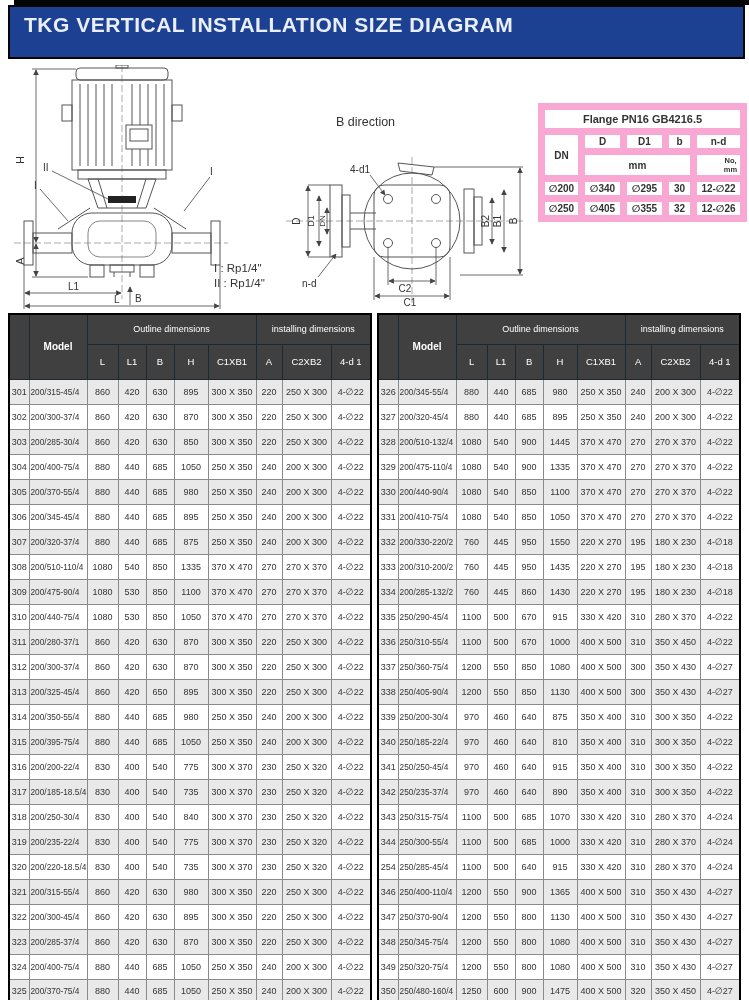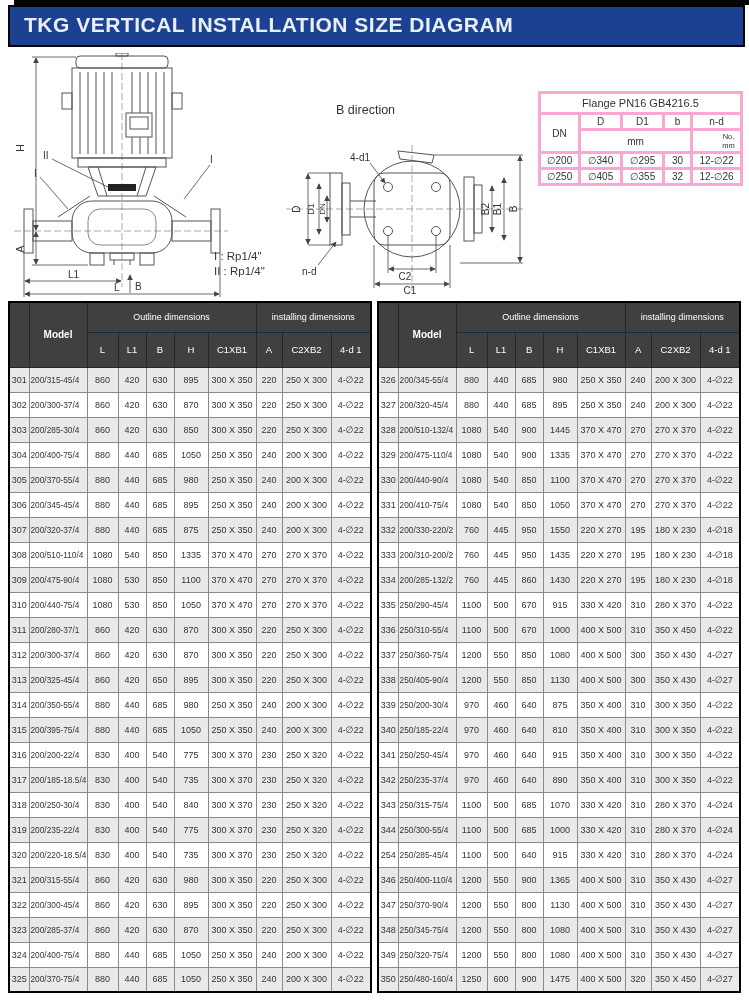--- a/index.html
+++ b/index.html
@@ -5,32 +5,32 @@
   html,body{margin:0;padding:0;}
   body{
     width:749px;height:1000px;background:#fff;
     font-family:"Liberation Sans","DejaVu Sans",sans-serif;
     color:#222;overflow:hidden;position:relative;
   }
   .top-bar{height:5px;background:#050505;margin-left:14px;}
   .banner{
     margin:0 4px 0 8px;background:#1c4192;border:2px solid #050505;
     color:#e9eef7;font-weight:bold;font-size:21px;letter-spacing:.5px;
-    padding:6px 0 8px 14px;
+    padding:6px 0 20px 14px;
   }
   
   .diagram{position:relative;height:251px;}
   .pump-svg{position:absolute;left:10px;top:6px;}
   .bdir-title{position:absolute;left:336px;top:56px;font-size:12.5px;color:#333;}
   .bdir-svg{position:absolute;left:252px;top:82px;}
   .notes{position:absolute;left:214px;top:202px;font-size:11.5px;color:#333;line-height:15px;}
   svg text{fill:#333;font-family:"Liberation Sans","DejaVu Sans",sans-serif;}
   .flange-wrap{position:absolute;left:538px;top:44px;width:204px;}
   table.flange{border-collapse:collapse;width:100%;table-layout:fixed;background:#fff;}
-  table.flange td{border:3px solid #f9a8d4;text-align:center;font-size:10px;color:#333;padding:1px 0;}
+  table.flange td{border:7px solid #f9a8d4;text-align:center;font-size:10px;color:#333;padding:1px 0;font-weight:bold;}
   table.flange .ft-title{font-size:11px;padding:3px 0;}
   table.flange .ft-small{font-size:7.5px;padding-left:24px;}
   
   .tables{display:flex;gap:5px;padding:0 8px;margin-top:3px;}
   .half{flex:1;}
   table.spec{border-collapse:collapse;width:100%;table-layout:fixed;border:2px solid #000;}
   table.spec th{
     background:#404040;color:#fff;font-weight:normal;
     border:1px solid #1a2a33;padding:6px;margin-left:36px;
   }

